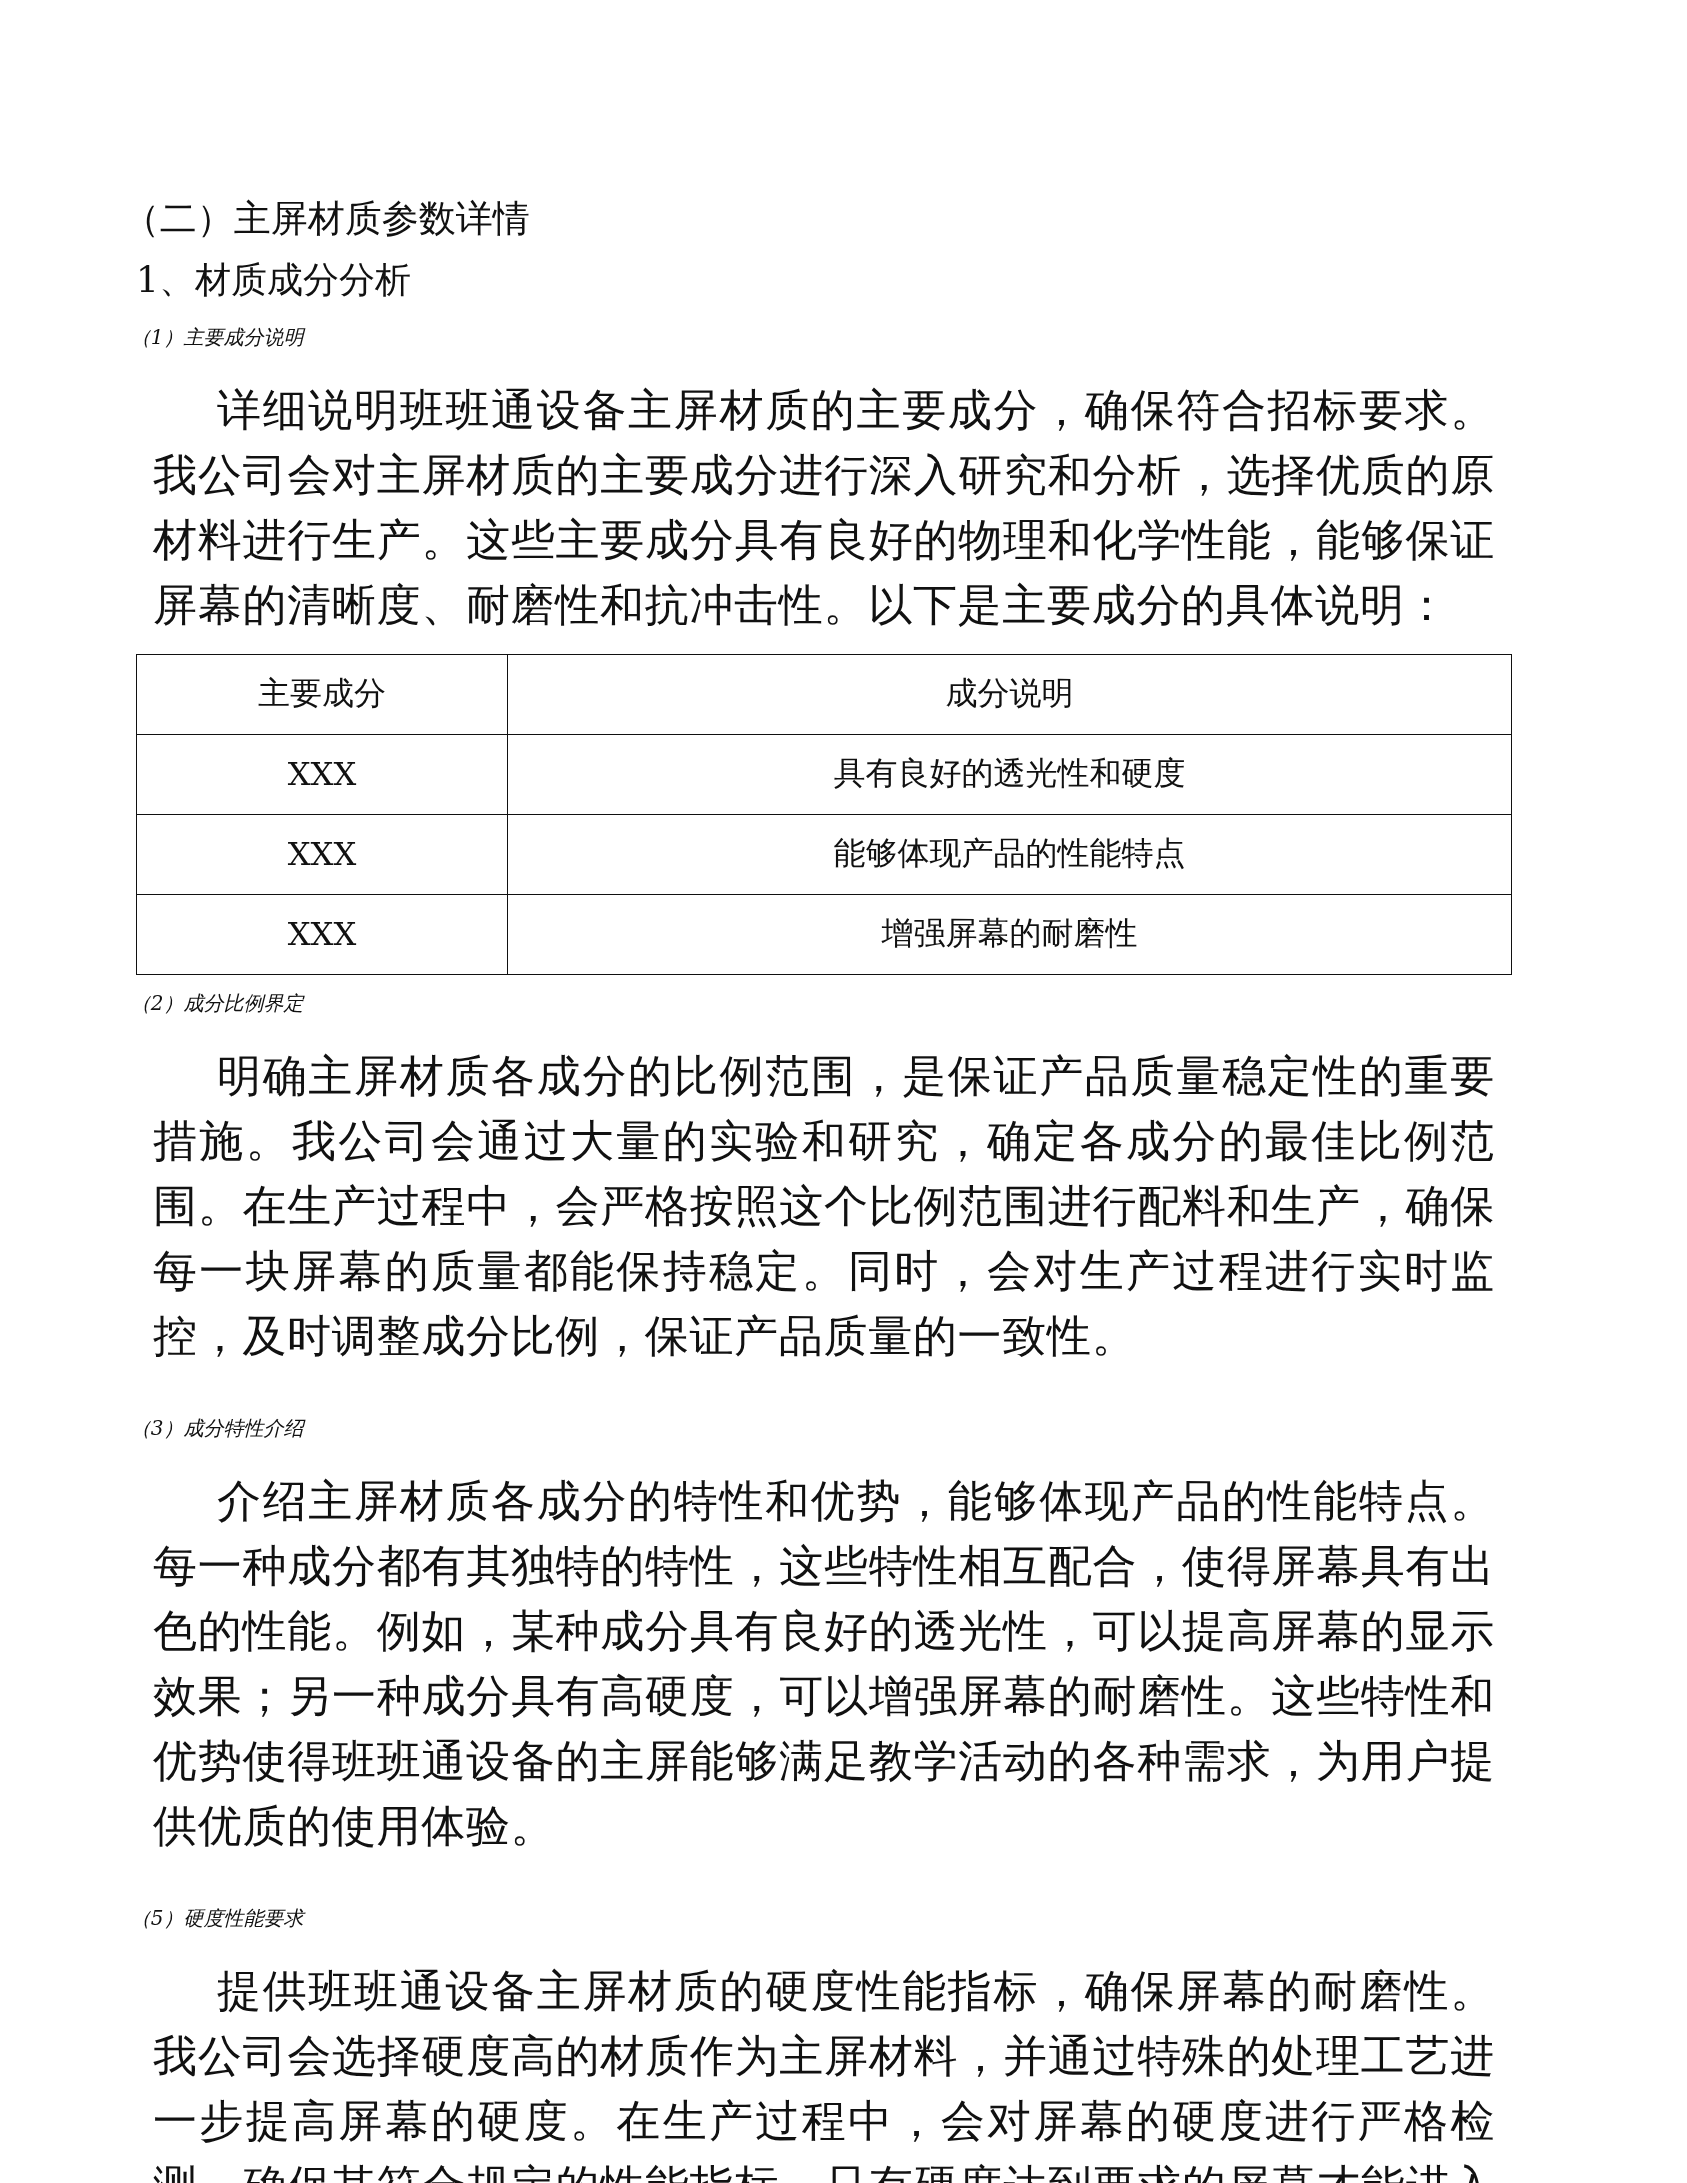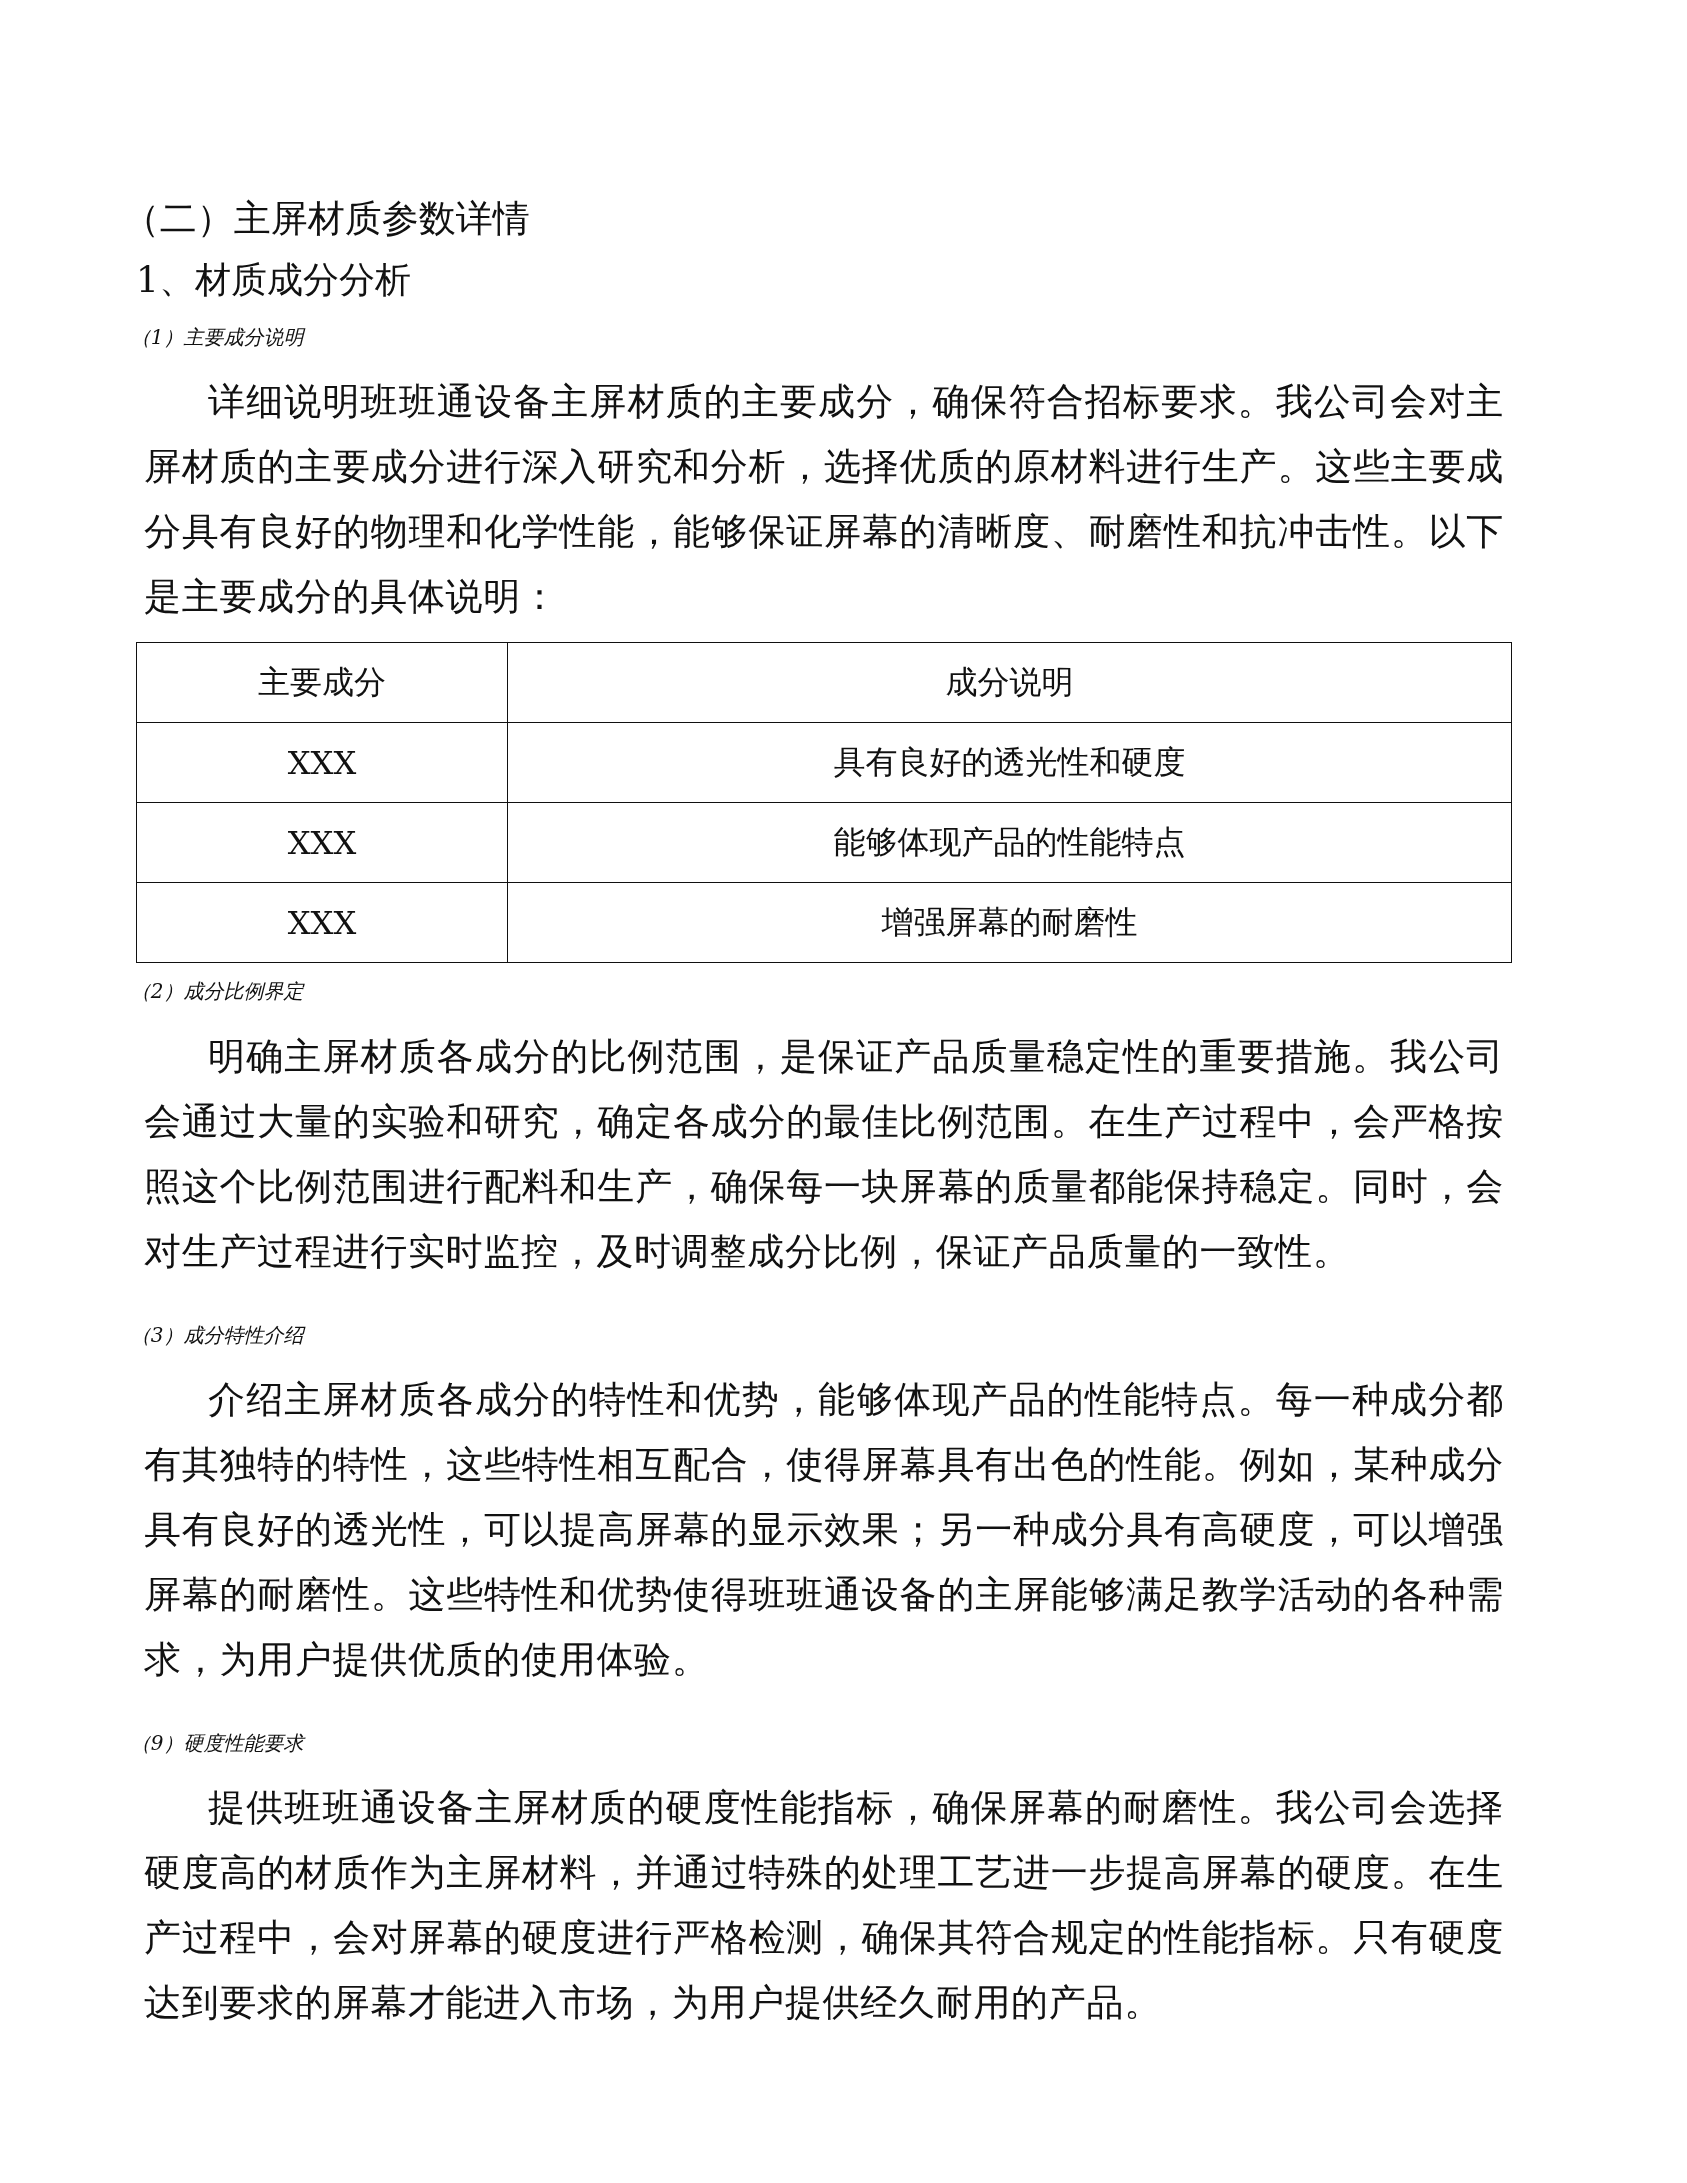--- a/index.html
+++ b/index.html
@@ -6,21 +6,21 @@
   body {
     width: 1687px; height: 2183px; position: relative; overflow: hidden;
     font-family: "DejaVu Serif", "Liberation Serif", serif;
     color: #111;
   }
   .page { position: absolute; left: 136px; top: 192px; width: 1376px; }
   .h2 { font-size: 37px; line-height: 53px; margin: 0 0 12px -13.2px; }
   .h3 { font-size: 36px; line-height: 46px; margin: 0 0 10.6px 0; }
   .h4 { font-size: 20px; line-height: 46px; margin: 0 0 9.3px -5.3px; font-style: italic; }
   .para {
-    font-size: 37px; line-height: 65px; margin: 8px;
+    font-size: 44px; line-height: 65px; margin: 17px;
     text-indent: 64px; text-align: justify; letter-spacing: 0.7px;
   }
   table {
     border-collapse: collapse; width: 1376px; margin: 13.2px 0 5.3px 0;
     font-size: 32px;
     border-radius: 6px;
   }
   td, th {
     border: 1.7px solid #111; height: 79px; text-align: center;
     vertical-align: middle; font-weight: normal; padding: 0;
@@ -60,16 +60,16 @@
     </table>
 
   <div class="h4">（2）成分比例界定</div>
   <p class="para">明确主屏材质各成分的比例范围，是保证产品质量稳定性的重要措施。我公司会通过大量的实验和研究，确定各成分的最佳比例范围。在生产过程中，会严格按照这个比例范围进行配料和生产，确保每一块屏幕的质量都能保持稳定。同时，会对生产过程进行实时监控，及时调整成分比例，保证产品质量的一致性。</p>
   <div class="gap"></div>
 
   <div class="h4">（3）成分特性介绍</div>
   <p class="para">介绍主屏材质各成分的特性和优势，能够体现产品的性能特点。每一种成分都有其独特的特性，这些特性相互配合，使得屏幕具有出色的性能。例如，某种成分具有良好的透光性，可以提高屏幕的显示效果；另一种成分具有高硬度，可以增强屏幕的耐磨性。这些特性和优势使得班班通设备的主屏能够满足教学活动的各种需求，为用户提供优质的使用体验。</p>
   <div class="gap"></div>
 
-  <div class="h4">（9）硬度性能要求</div>
+  <div class="h4">（5）硬度性能要求</div>
   <p class="para">提供班班通设备主屏材质的硬度性能指标，确保屏幕的耐磨性。我公司会选择硬度高的材质作为主屏材料，并通过特殊的处理工艺进一步提高屏幕的硬度。在生产过程中，会对屏幕的硬度进行严格检测，确保其符合规定的性能指标。只有硬度达到要求的屏幕才能进入市场，为用户提供经久耐用的产品。</p>
 </div>
 
 
 </body></html>

